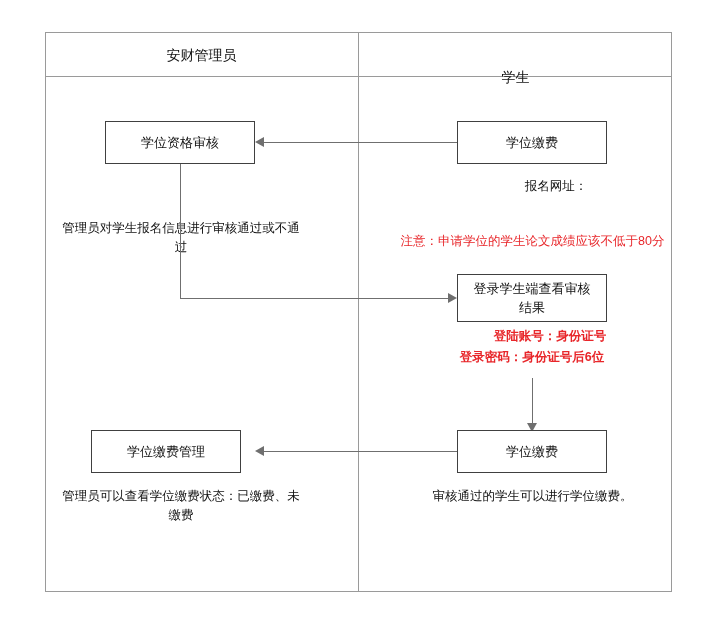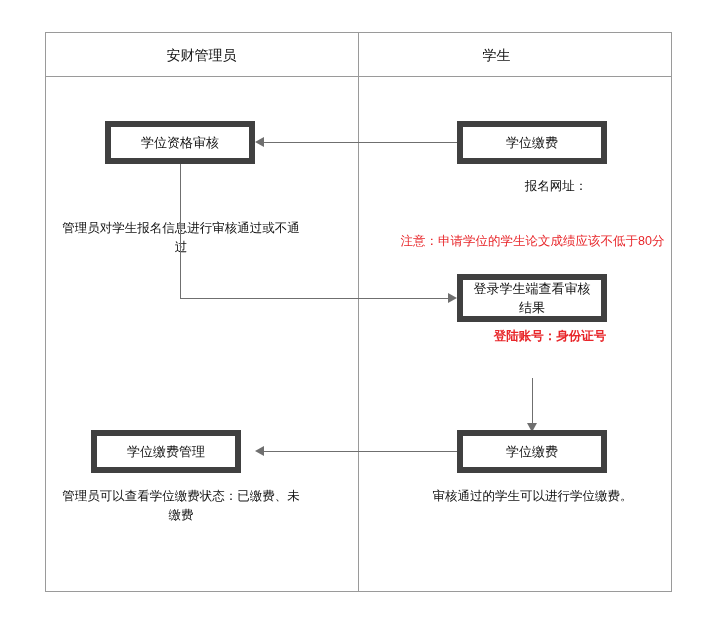--- a/index.html
+++ b/index.html
@@ -54,25 +54,25 @@
   .lane-title {
     position: absolute;
     top: 44px;
     height: 22px;
     line-height: 22px;
     text-align: center;
     font-size: 14px;
     color: #111;
   }
   .lane-title.left { left: 45px; width: 313px; }
-  .lane-title.right { left: 340px; width: 313px; }
+  .lane-title.right { left: 359px; width: 313px; margin-top: 22px; }
 
   .node {
     position: absolute;
-    border: 6px solid #404040;
+    border: 1px solid #404040;
     background: #ffffff;
     box-sizing: border-box;
     display: flex;
     align-items: center;
     justify-content: center;
     text-align: center;
     font-size: 13px;
     line-height: 19px;
     color: #111111;
     padding: 2px 10px;
@@ -143,20 +143,21 @@
   <div class="note" style="left:416px; top:177px; width:280px;">报名网址：</div>
   <div class="note red" style="left:375px; top:232px; width:315px;">注意：申请学位的学生论文成绩应该不低于80分</div>
 
   <div class="node" style="left:457px; top:274px; width:150px; height:48px;">登录学生端查看审核结果</div>
 
   <div class="vline" style="left:180px; top:164px; height:134px;"></div>
   <div class="hline" style="left:180px; top:298px; width:268px;"></div>
   <div class="arrow-left" style="left:448px; top:293px; transform: rotate(180deg);"></div>
 
   <div class="note red-bold" style="left:450px; top:327px; width:200px;">登陆账号：身份证号</div>
+  <div class="note red-bold" style="left:422px; top:348px; width:220px;">登录密码：身份证号后6位</div>
 
   <div class="vline" style="left:532px; top:378px; height:49px;"></div>
   <div class="arrow-down" style="left:527px; top:423px;"></div>
 
   <div class="node" style="left:91px; top:430px; width:150px; height:43px;">学位缴费管理</div>
 
   <div class="node" style="left:457px; top:430px; width:150px; height:43px;">学位缴费</div>
 
   <div class="hline" style="left:264px; top:451px; width:193px;"></div>
   <div class="arrow-left" style="left:255px; top:446px;"></div>

